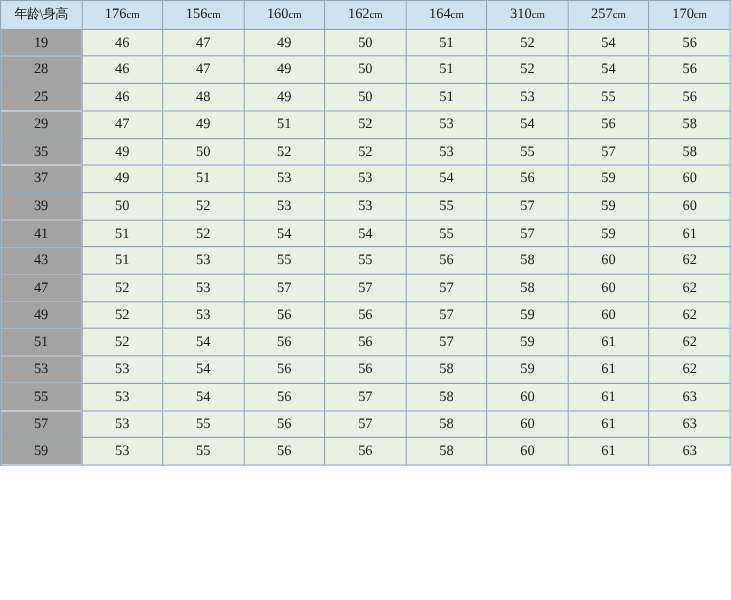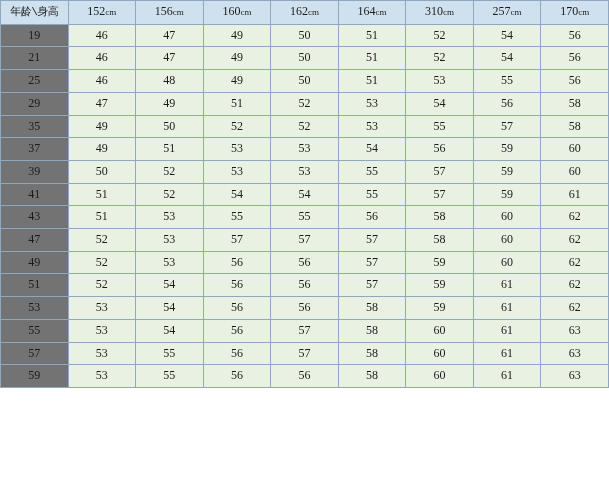--- a/index.html
+++ b/index.html
@@ -35,44 +35,43 @@
   table.weight-table thead th {
     background: #cfe0ef;
     font-weight: normal;
     font-size: 12px;
     letter-spacing: 0;
   }
   table.weight-table thead th.corner {
     background: #cfe0ef;
     font-size: 11px;
     letter-spacing: -0.5px;
-    font-family: Liberation Mono, monospace;
   }
   
   table.weight-table td.age {
-    background: #737373;
+    background: #a3a3a3;
     color: #1b1b1b;
   }
   
   table.weight-table td.val {
     background: #e9f2e2;
   }
   .unit {
     font-size: 9px;
     font-family: Liberation Serif, serif;
   }
 </style>
 </head>
 <body>
 
 <table class="weight-table">
   <thead>
     <tr>
       <th class="corner">年龄\身高</th>
-      <th><span>152</span><span class="unit">cm</span></th>
+      <th><span>176</span><span class="unit">cm</span></th>
       <th><span>156</span><span class="unit">cm</span></th>
       <th><span>160</span><span class="unit">cm</span></th>
       <th><span>162</span><span class="unit">cm</span></th>
       <th><span>164</span><span class="unit">cm</span></th>
       <th><span>310</span><span class="unit">cm</span></th>
       <th><span>257</span><span class="unit">cm</span></th>
       <th><span>170</span><span class="unit">cm</span></th>
     </tr>
   </thead>
   <tbody>
@@ -81,21 +80,21 @@
       <td class="val">46</td>
       <td class="val">47</td>
       <td class="val">49</td>
       <td class="val">50</td>
       <td class="val">51</td>
       <td class="val">52</td>
       <td class="val">54</td>
       <td class="val">56</td>
     </tr>
     <tr>
-      <td class="age">21</td>
+      <td class="age">28</td>
       <td class="val">46</td>
       <td class="val">47</td>
       <td class="val">49</td>
       <td class="val">50</td>
       <td class="val">51</td>
       <td class="val">52</td>
       <td class="val">54</td>
       <td class="val">56</td>
     </tr>
     <tr>

